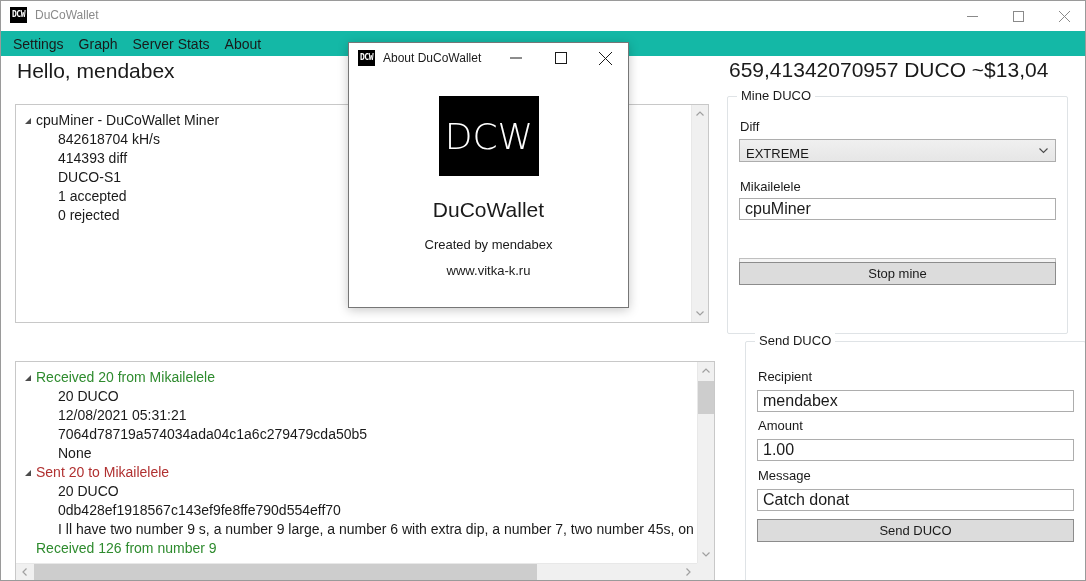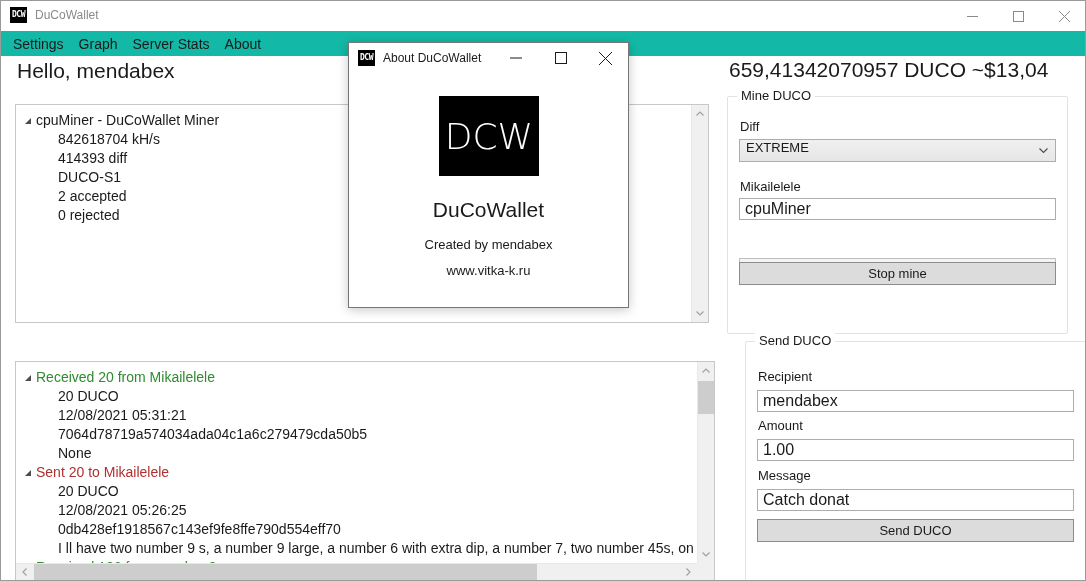--- a/index.html
+++ b/index.html
@@ -255,21 +255,21 @@
   }
   .combobox {
     position: absolute;
     height: 23px;
     border: 1px solid #adadad;
     background: linear-gradient(to bottom, #f0f0f0 0%, #e6e6e6 100%);
     box-sizing: border-box;
     font-size: 13px;
     color: #1a1a1a;
     display: flex;
-    align-items: flex-start;
+    align-items: flex-end;
     padding: 0 6px;
   }
   .combo-caret {
     position: absolute;
     right: 7px; top: 50%;
     transform: translateY(-50%);
     color: #4c4c4c;
     font-size: 9px;
   }
   .btn {
@@ -426,21 +426,21 @@
       <div class="tree-row tree-child">
         <span>842618704 kH/s</span>
       </div>
       <div class="tree-row tree-child">
         <span>414393 diff</span>
       </div>
       <div class="tree-row tree-child">
         <span>DUCO-S1</span>
       </div>
       <div class="tree-row tree-child">
-        <span>2 accepted</span>
+        <span>1 accepted</span>
       </div>
       <div class="tree-row tree-child">
         <span>0 rejected</span>
       </div>
     </div>
     <div class="vscroll">
       <div class="sb-arrow up">
         <svg width="8" height="5" viewBox="0 0 8 5">
             <path d="M0.5 4.5 L4 1 L7.5 4.5" fill="none" stroke="#a0a0a0" stroke-width="1.2"></path>
           </svg>
@@ -480,23 +480,20 @@
       <div class="tree-row">
         <span class="tw-arrow">
           <svg width="8" height="8" viewBox="0 0 8 8">
               <path d="M7 1 L7 7 L1 7 Z" fill="#4c4c4c"></path>
             </svg>
         </span>
         <span class="tx-red">Sent 20 to Mikailelele</span>
       </div>
       <div class="tree-row tree-child">
         <span>20 DUCO</span>
-      </div>
-      <div class="tree-row tree-child">
-        <span>12/08/2021 05:26:25</span>
       </div>
       <div class="tree-row tree-child">
         <span>0db428ef1918567c143ef9fe8ffe790d554eff70</span>
       </div>
       <div class="tree-row tree-child">
         <span>I ll have two number 9 s, a number 9 large, a number 6 with extra dip, a number 7, two number 45s, on</span>
       </div>
 
       <div class="tree-row">
         <span class="tw-arrow">

